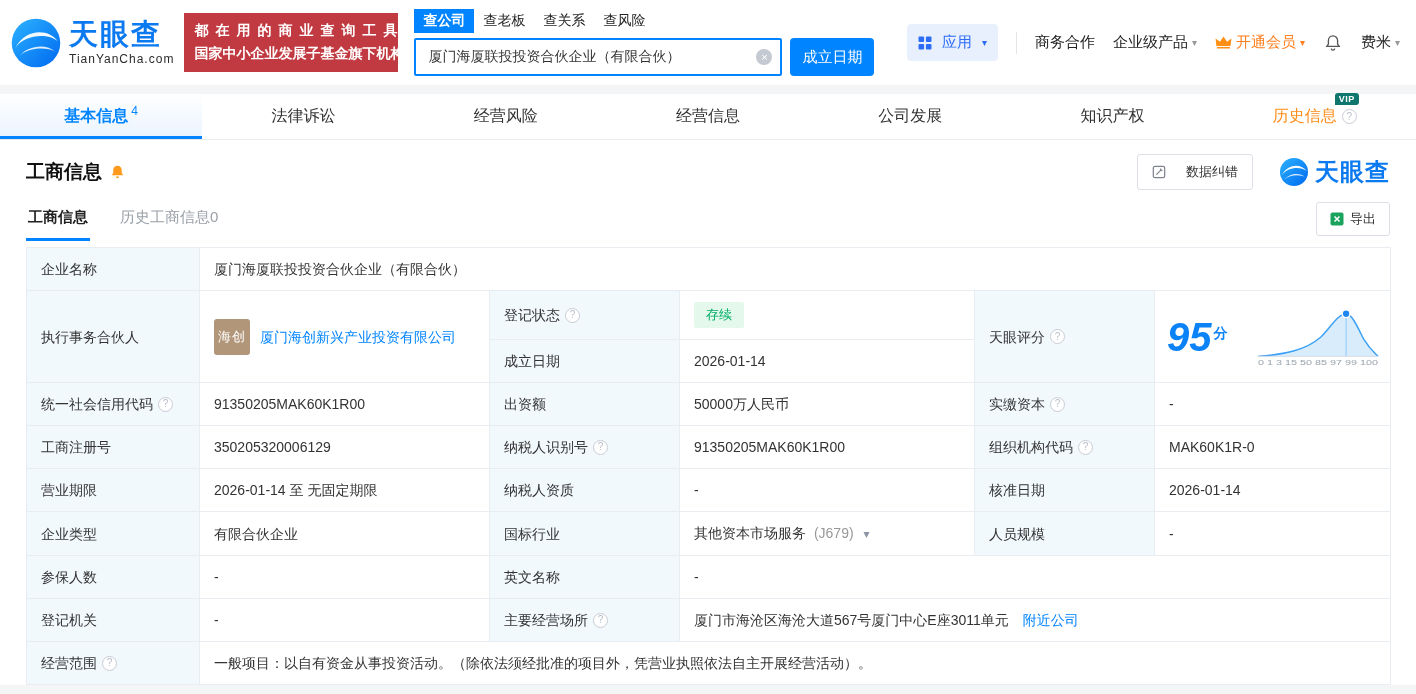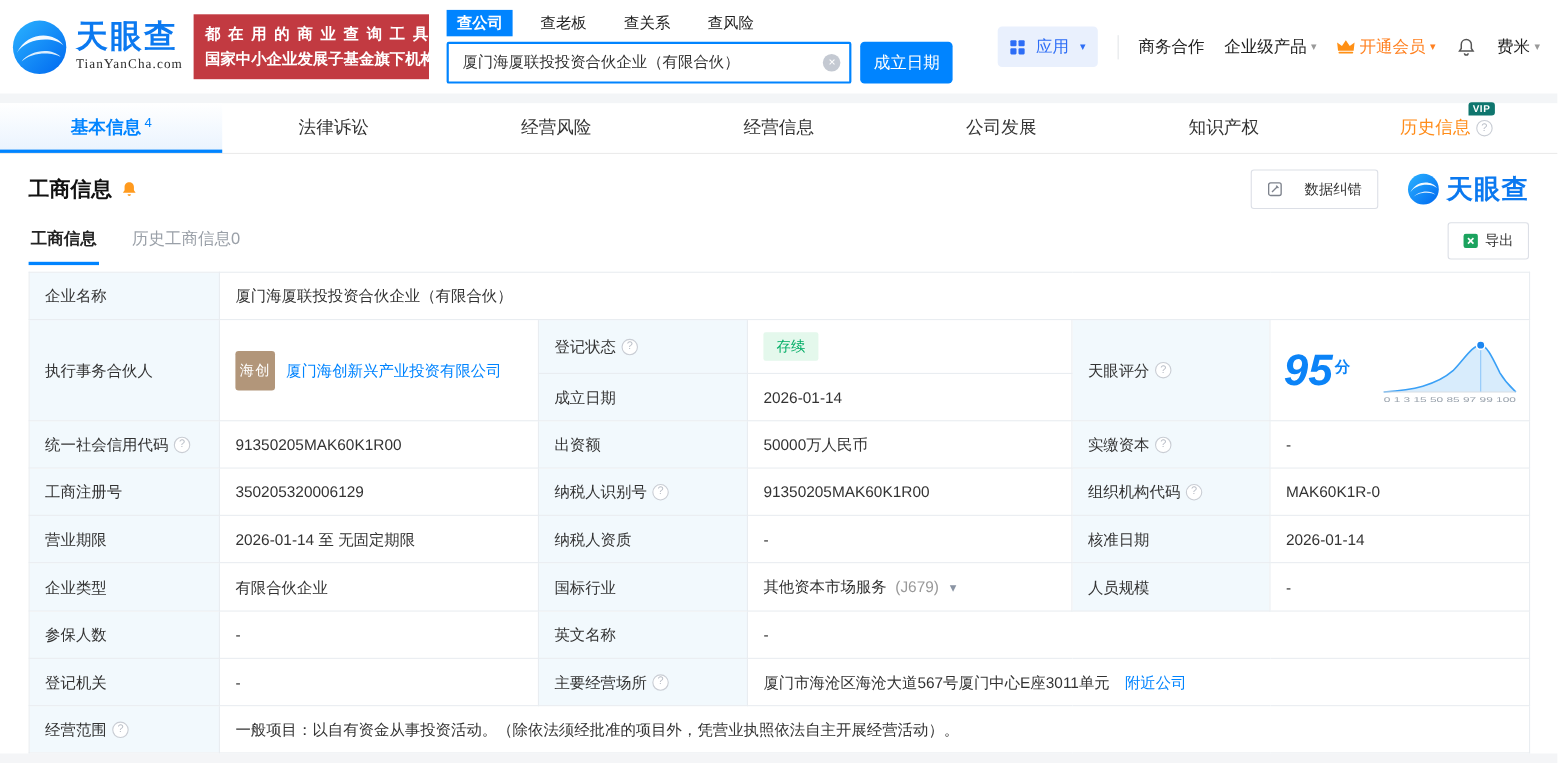--- a/index.html
+++ b/index.html
@@ -5,28 +5,28 @@
   * { box-sizing: border-box; margin: 0; padding: 0; }
   html,body { width:1416px; height:694px; overflow:hidden; background:#fff;
     font-family:"Liberation Sans","DejaVu Sans",sans-serif; color:#333; }
   .page { width:1416px; height:557px; position:relative; background:#fff; }
 
   
   .topbar { height:85px; display:flex; align-items:center; padding:0 16px 0 10px; background:#fff; }
   .logo { display:flex; align-items:center; gap:7px; cursor:pointer; flex:0 0 auto; }
   .logo-icon { width:52px; height:52px; }
   .logo-text .brand { color:#0b79f0; font-size:29px; font-weight:bold; letter-spacing:2px; line-height:1.05; }
-  .logo-text .domain { color:#2b2b2b; font-size:12px; letter-spacing:1px; margin-top:2px;font-family:Liberation Serif, serif; }
+  .logo-text .domain { color:#2b2b2b; font-size:12px; letter-spacing:1px; margin-top:2px; }
 
   .banner { margin-left:10px; background:#c23a41; color:#fff; width:214px; padding:9px 10px; font-weight:bold; flex:0 0 auto; }
   .banner .l1 { font-size:14px; letter-spacing:7px; white-space:nowrap; }
   .banner .l2 { font-size:14px; letter-spacing:0; margin-top:5px; white-space:nowrap; }
 
   .search-block { margin-left:16px; flex:0 0 auto; }
-  .search-tabs { display:flex; gap:16px; align-items:flex-start; margin-bottom:5px; }
+  .search-tabs { display:flex; align-items:flex-start; margin-bottom:5px; }
   .stab { font-size:14px; color:#222; padding:3px 9px; cursor:pointer; white-space:nowrap; }
   .stab.active { background:#0084ff; color:#fff; font-weight:bold; }
   .search-row { display:flex; align-items:center; }
   .search-input-wrap { position:relative; }
   input.search { width:368px; height:38px; border:2px solid #0084ff; padding:0 34px 0 12px; font-size:14px; color:#333; outline:none; border-radius:2px; font-family:inherit; }
   .clear-btn { position:absolute; right:10px; top:50%; transform:translateY(-50%); width:16px; height:16px; border-radius:50%;
     background:#c4c9d2; color:#fff; font-size:11px; line-height:1; display:flex; align-items:center; justify-content:center; cursor:pointer; }
   .search-btn { margin-left:8px; width:84px; height:38px; background:#0084ff; color:#fff; font-size:15px; border:none; border-radius:4px; cursor:pointer; font-family:inherit; }
 
   .top-right { margin-left:auto; display:flex; align-items:center; gap:18px; font-size:15px; color:#222; flex:0 0 auto; }

